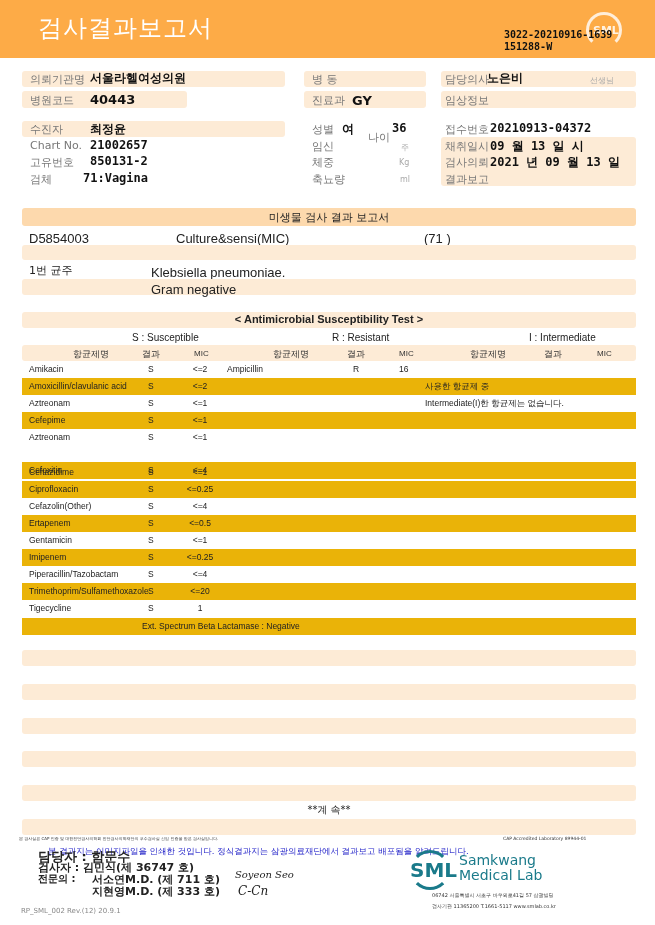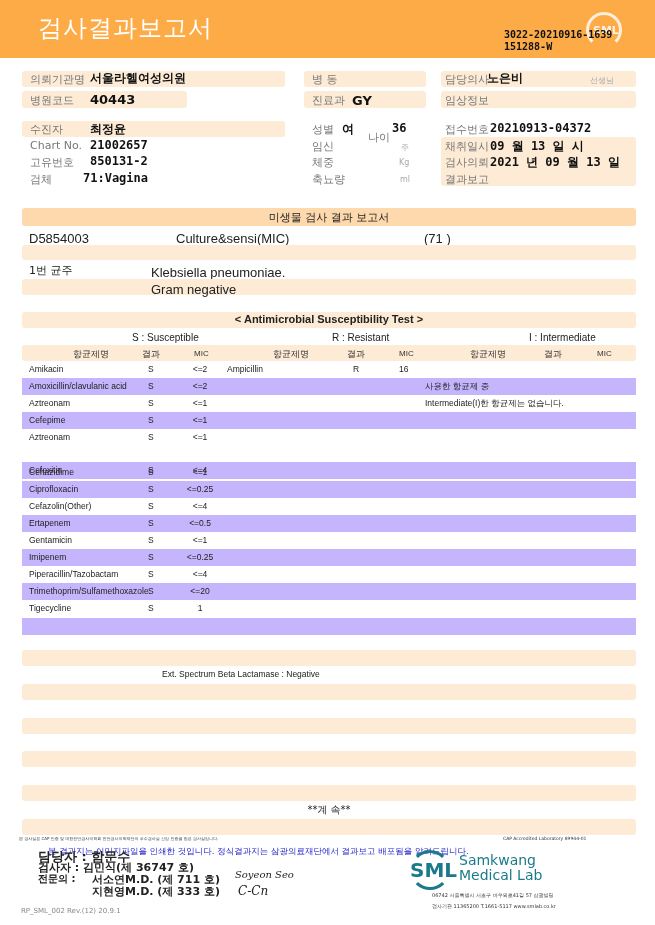--- a/index.html
+++ b/index.html
@@ -11,21 +11,21 @@
   .hdr-logo { left: 586px; top: 12px; width: 36px; height: 36px; border: 3px solid rgba(255,255,255,0.8); border-radius: 50%; border-bottom-color: transparent; }
   .hdr-logo span { position: absolute; left: 4px; top: 9px; font-size: 11px; font-weight: bold; color: rgba(255,255,255,0.85); }
   .band { background: #fdebd6; border-radius: 3px; }
   .lbl { font-size: 11px; color: #777; }
   .val { font-size: 13px; font-weight: bold; color: #111; }
   .valm { font-size: 12px; font-weight: bold; color: #111; font-family: "DejaVu Sans Mono", monospace; }
   .unit { font-size: 8px; color: #aaa; }
   .sm { font-size: 13px; color: #222; font-family: "Liberation Sans", sans-serif; }
   .th { font-size: 9px; color: #333; }
   .row { left: 22px; width: 614px; height: 17px; }
-  .row.alt { background: #c4b5fd; }
+  .row.alt { background: #eab308; }
   .cell { position: absolute; top: 3px; font-size: 8.5px; color: #222; font-family: "Liberation Sans", sans-serif; white-space: nowrap; }
   .sig { font-family: "DejaVu Serif", serif; font-style: italic; font-size: 10px; color: #222; }
 </style>
 </head>
 <body>
 
 <div class="abs header"></div>
 <div class="abs title">검사결과보고서</div>
 <div class="abs hdr-logo">
     <span>SML</span>
@@ -192,21 +192,21 @@
       <span class="cell" style="left: 7px;">Trimethoprim/Sulfamethoxazole</span>
       <span class="cell" style="left: 126px;">S</span>
       <span class="cell" style="left: 158px; width: 40px; text-align: center;">&lt;=20</span>
     </div>
     <div class="abs row" style="top: 600.4px;">
       <span class="cell" style="left: 7px;">Tigecycline</span>
       <span class="cell" style="left: 126px;">S</span>
       <span class="cell" style="left: 158px; width: 40px; text-align: center;">1</span>
     </div>
     <div class="abs row alt" style="top: 617.5px;">
-      <span class="cell" style="left: 140px; margin-top: 48px;">Ext. Spectrum Beta Lactamase : Negative</span>
+      <span class="cell" style="left: 120px;">Ext. Spectrum Beta Lactamase : Negative</span>
     </div>
   </div>
 
 <div class="abs band" style="left:22px;top:650px;width:614px;height:16px;"></div>
 <div class="abs band" style="left:22px;top:684px;width:614px;height:16px;"></div>
 <div class="abs band" style="left:22px;top:718px;width:614px;height:16px;"></div>
 <div class="abs band" style="left:22px;top:751px;width:614px;height:16px;"></div>
 <div class="abs band" style="left:22px;top:785px;width:614px;height:16px;"></div>
 <div class="abs" style="left:22px;top:803px;width:614px;text-align:center;font-size:10px;">**계  속**</div>
 <div class="abs band" style="left:22px;top:819px;width:614px;height:16px;"></div>

